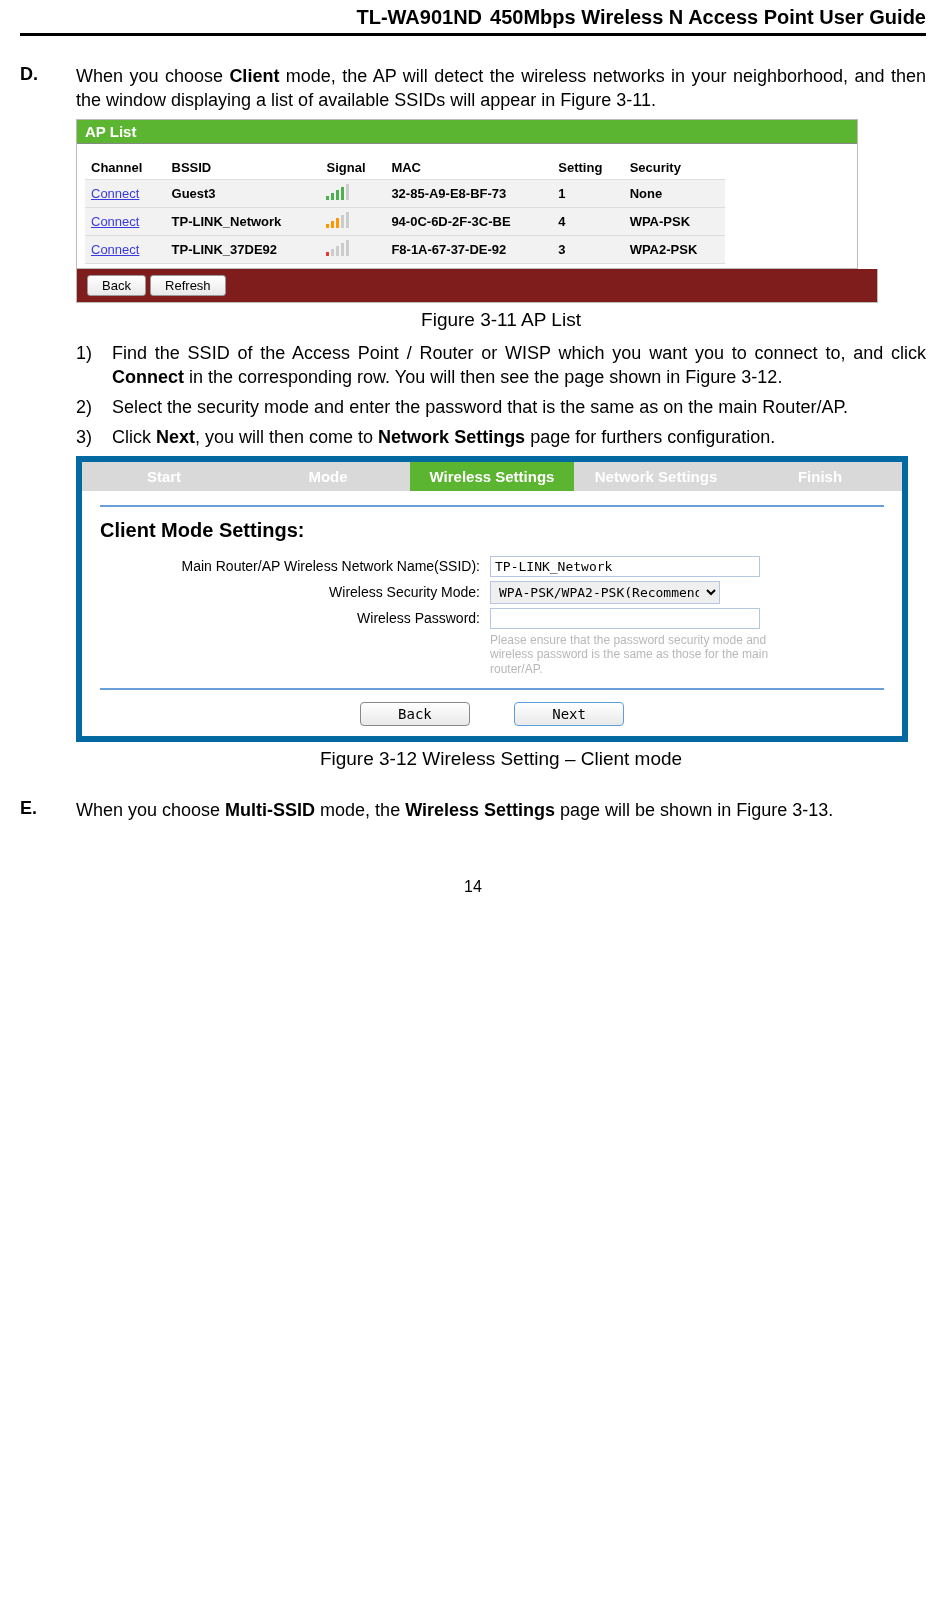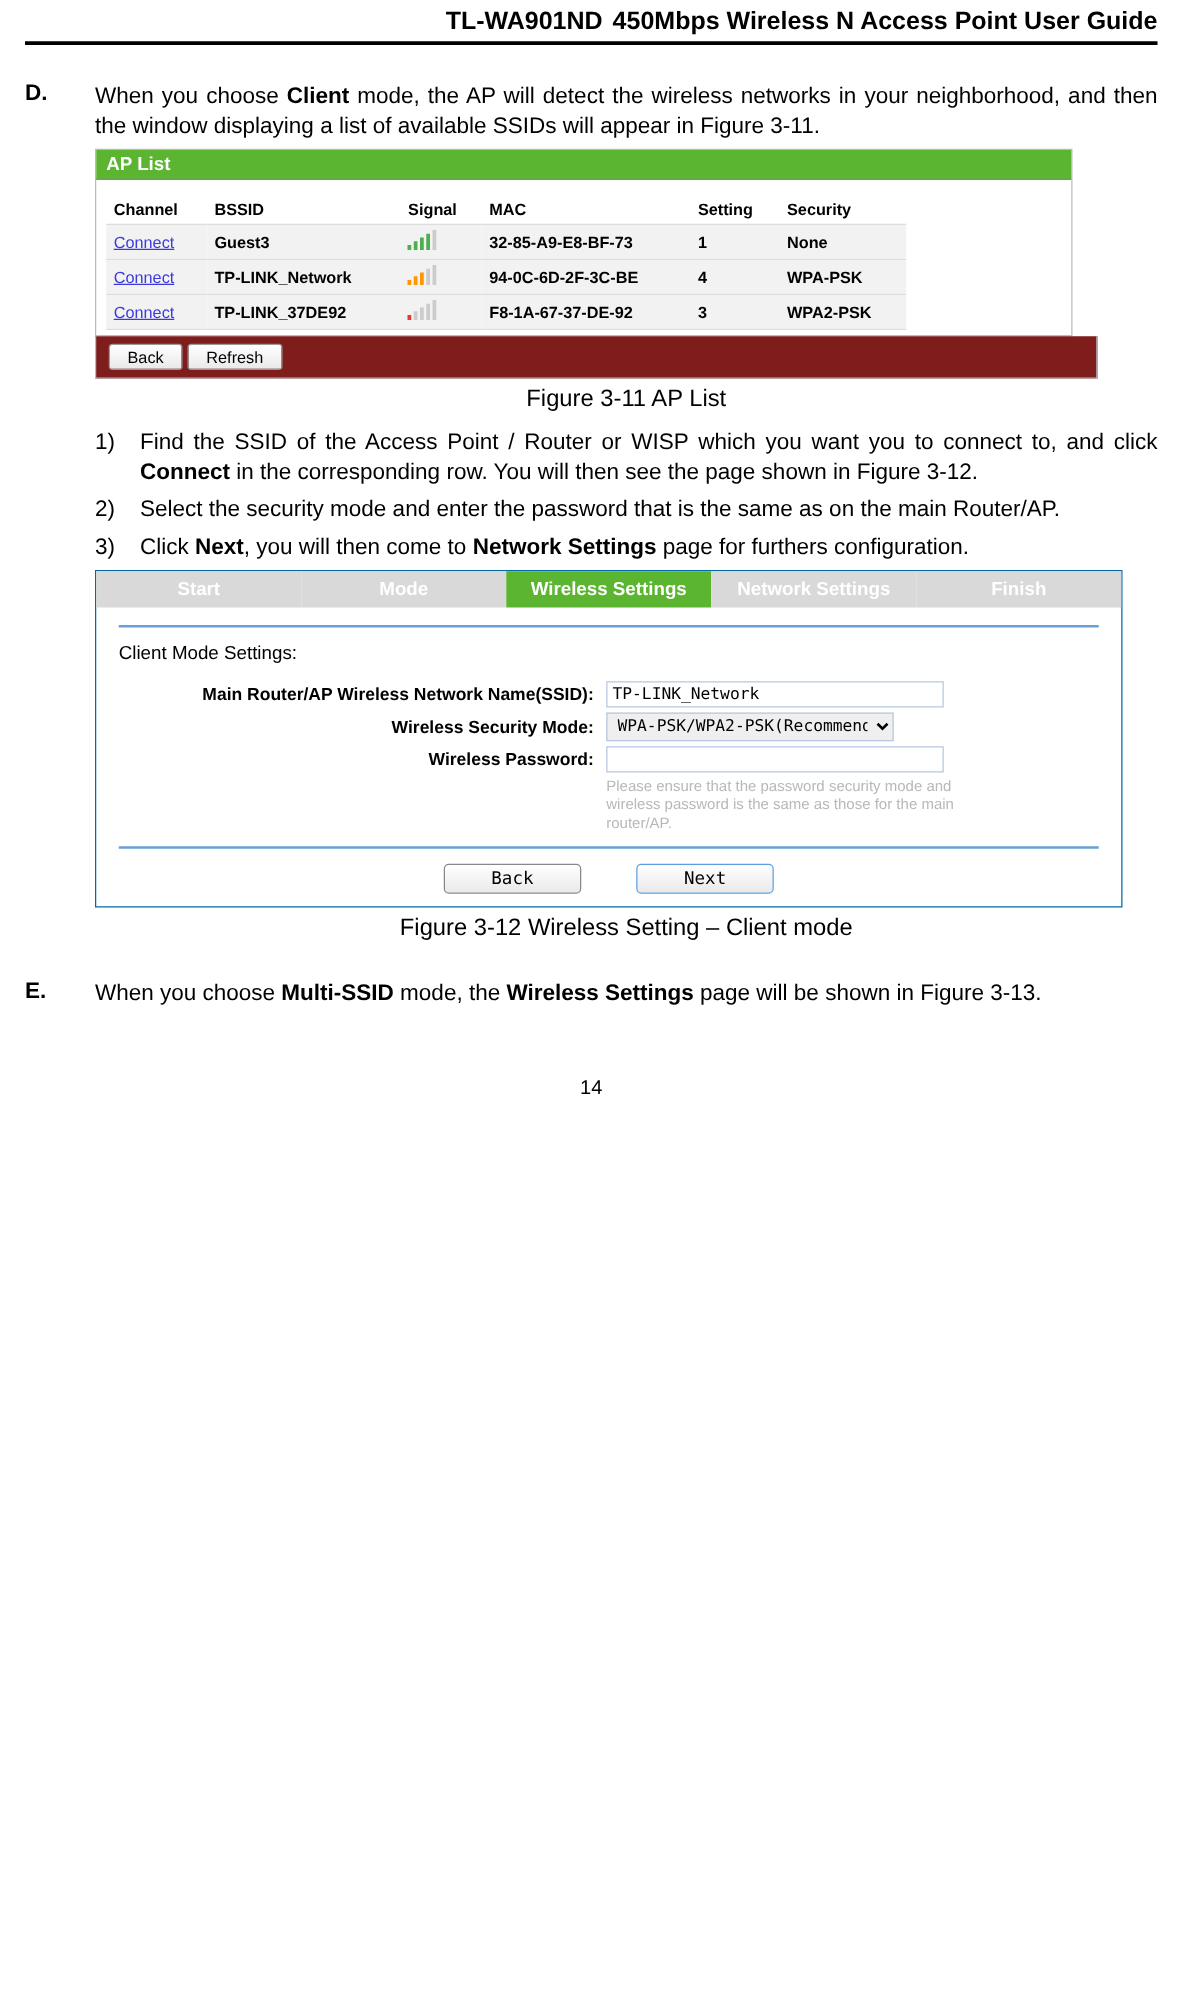--- a/index.html
+++ b/index.html
@@ -23,29 +23,29 @@
   .aplist .r td{background:#f2f2f2;border-top:1px solid #ddd;border-bottom:1px solid #ddd}
   .connect{color:#3a3adf;text-decoration:underline}
   .sig{width:22px;height:16px;display:inline-block;position:relative}
   .sig span{position:absolute;bottom:0;width:3px;background:#ccc}
   .sig .b1{left:0;height:4px}.sig .b2{left:5px;height:7px}.sig .b3{left:10px;height:10px}.sig .b4{left:15px;height:13px}.sig .b5{left:20px;height:16px}
   .sig.g4 .b1,.sig.g4 .b2,.sig.g4 .b3,.sig.g4 .b4{background:#4caf50}
   .sig.o3 .b1,.sig.o3 .b2,.sig.o3 .b3{background:#ff9800}
   .sig.r1 .b1{background:#e53935}
   .apbtnrow{border:1px solid #bbb;border-top:none;width:780px;padding:6px 10px;background:#7f1d1d}
   .btn{background:linear-gradient(#fff,#e9e9e9);border:1px solid #999;border-radius:3px;padding:2px 14px;font-size:13px;font-family:inherit;cursor:pointer}
-  .wizard{border:1px solid #0369a1;width:820px;margin-top:6px}
+  .wizard{border:6px solid #0369a1;width:820px;margin-top:6px}
   .steps{display:flex}
   .step{flex:1;text-align:center;font-weight:bold;color:#fff;font-size:15px;padding:6px 0;background:#d9d9d9}
   .step.active{background:#5cb531}
   .wbody{padding:12px 18px 10px}
   .wbody hr{border:none;border-top:2px solid #6aa0d8;margin:2px 0 12px}
-  .whead{font-weight:normal;font-size:15px;margin-bottom:14px}
+  .whead{font-weight:bold;font-size:20px;margin-bottom:14px}
   .frow{display:flex;align-items:center;margin:4px 0;font-size:14px}
-  .frow label{flex:0 0 380px;text-align:right;font-weight:bold;padding-right:10px}
+  .frow label{flex:0 0 380px;text-align:right;font-weight:normal;padding-right:10px}
   .frow input[type=text]{width:260px;border:1px solid #b5c7de;padding:2px 4px;font-family:monospace;font-size:13px}
   .frow select{width:230px;border:1px solid #b5c7de;padding:2px 4px;font-family:monospace;font-size:13px}
   .hint{margin-left:390px;font-size:12px;color:#b8b8b8;width:320px;line-height:1.2}
   .wbtns{text-align:center;margin-top:8px}
   .wbtn{width:110px;padding:3px 0;font-family:monospace;font-size:14px;border:1px solid #888;border-radius:4px;background:linear-gradient(#fff,#e9e9e9);cursor:pointer;margin:0 20px}
   .wbtn.next{border-color:#5aa0e0}
   .pagenum{text-align:center;font-size:16px;margin-top:56px}
 </style>
 </head>
 <body>

